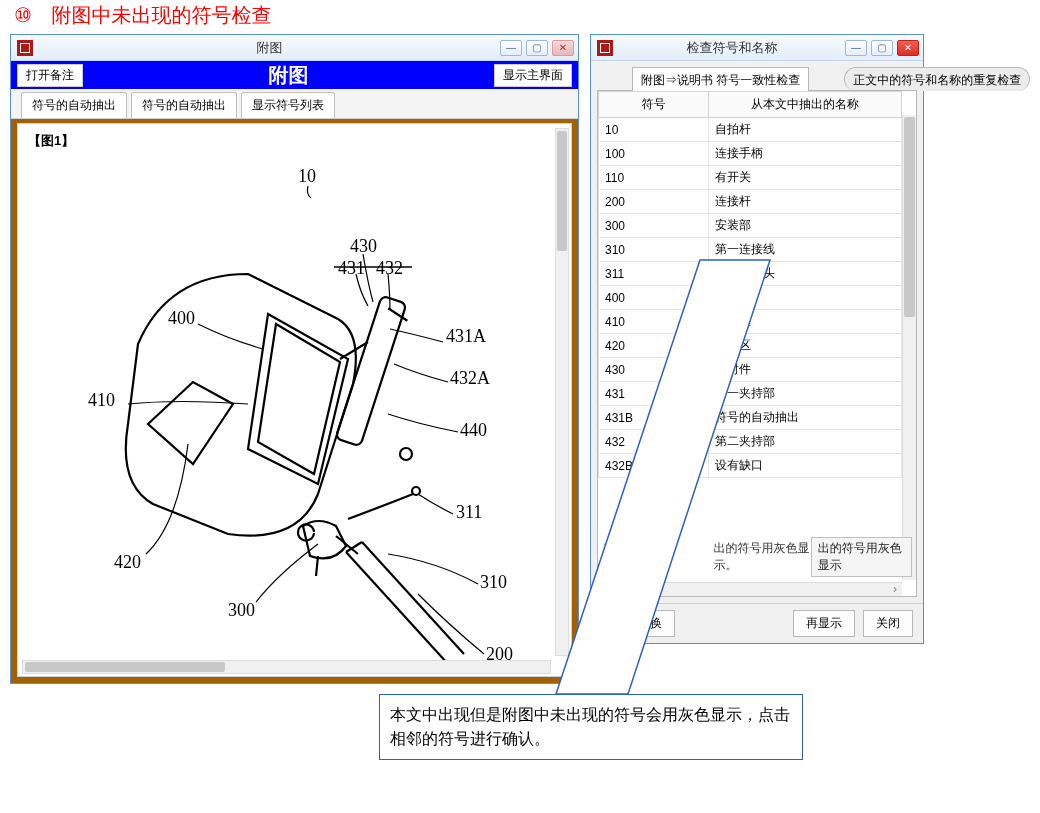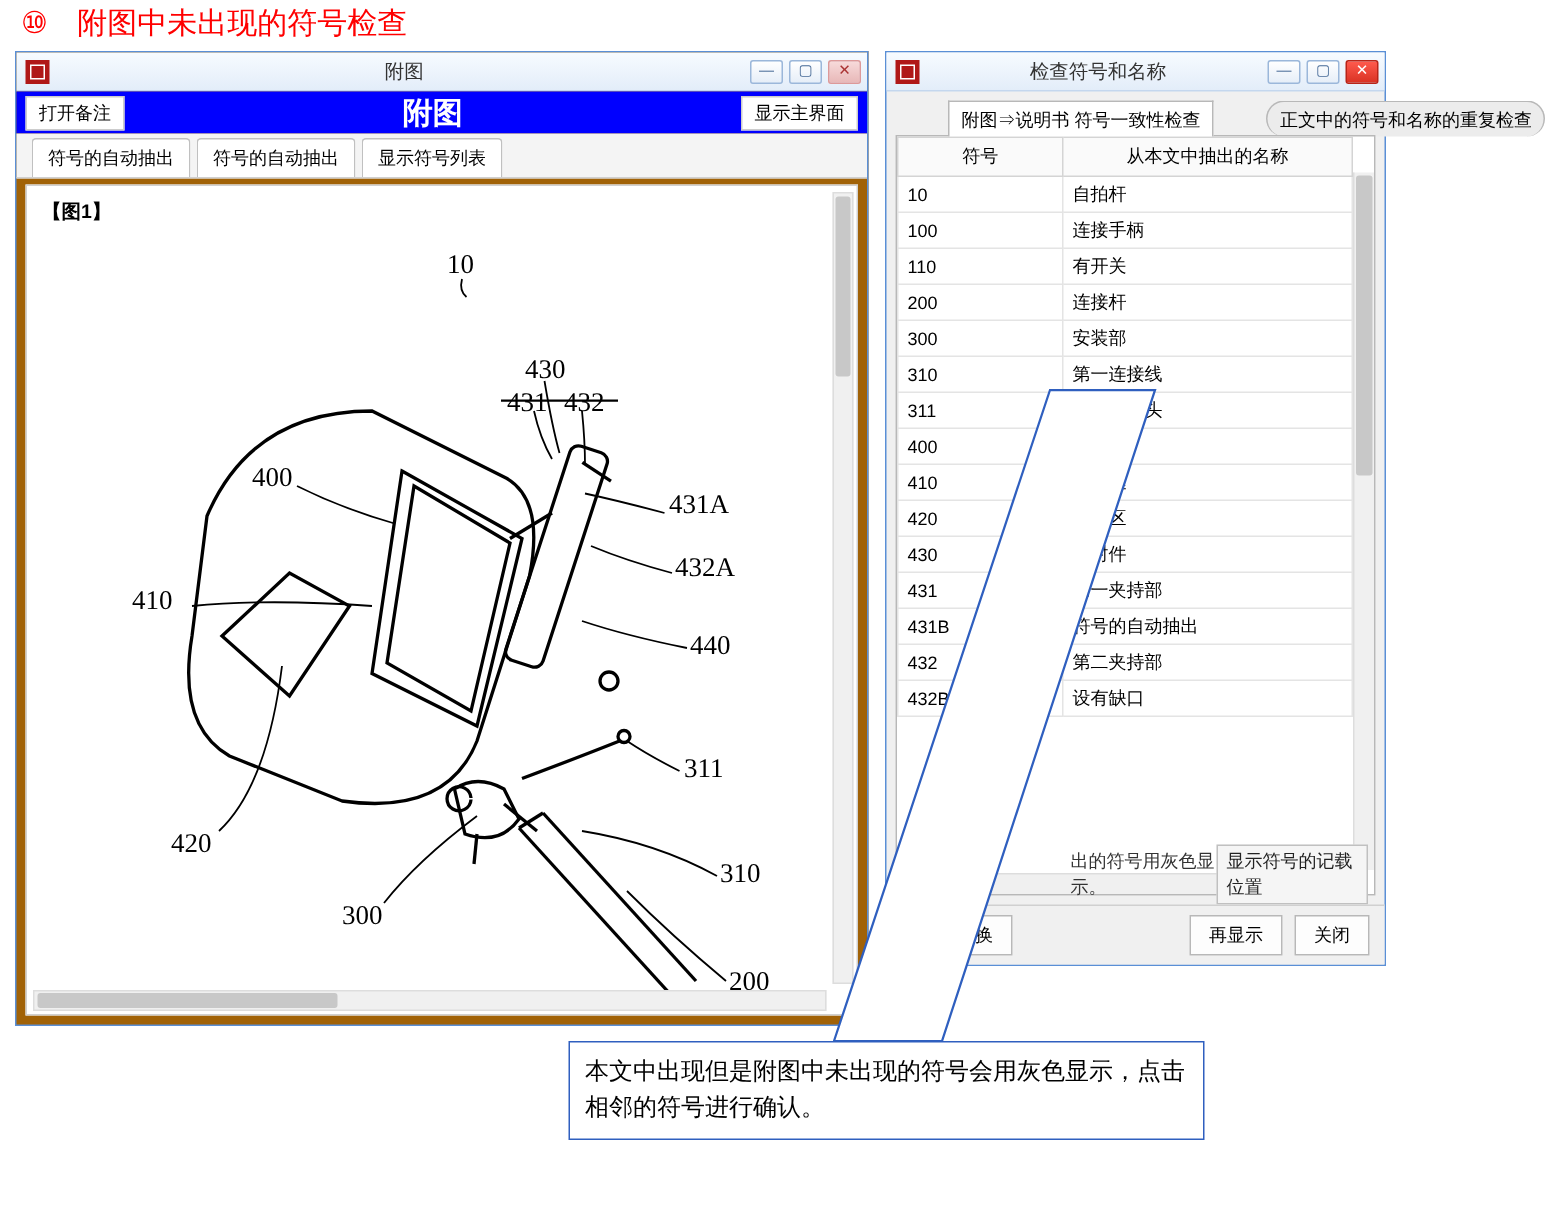--- a/index.html
+++ b/index.html
@@ -274,25 +274,25 @@
       </div>
       <div class="table-scroll-v">
           <div class="thumb"></div>
         </div>
       <div class="table-scroll-h">
         <span class="arrowL">‹</span>
         <div class="thumb"></div>
         <span class="arrowR">›</span>
       </div>
 
-      <div class="panel-footer1" style="bottom:4px;">
+      <div class="panel-footer1" style="bottom:30px;">
         <span>※未能从</span>
         <span style="display:inline-block; width:90px;"></span>
         <span>出的符号用灰色显示。</span>
-        <span class="link">显示符号的记载位置</span>
+        <span class="link">出的符号用灰色显示</span>
       </div>
     </div>
 
     <div class="bottom-bar">
       <div class="btn">设定切换</div>
       <div class="spacer"></div>
       <div class="btn">再显示</div>
       <div class="btn">关闭</div>
     </div>
   </div>

